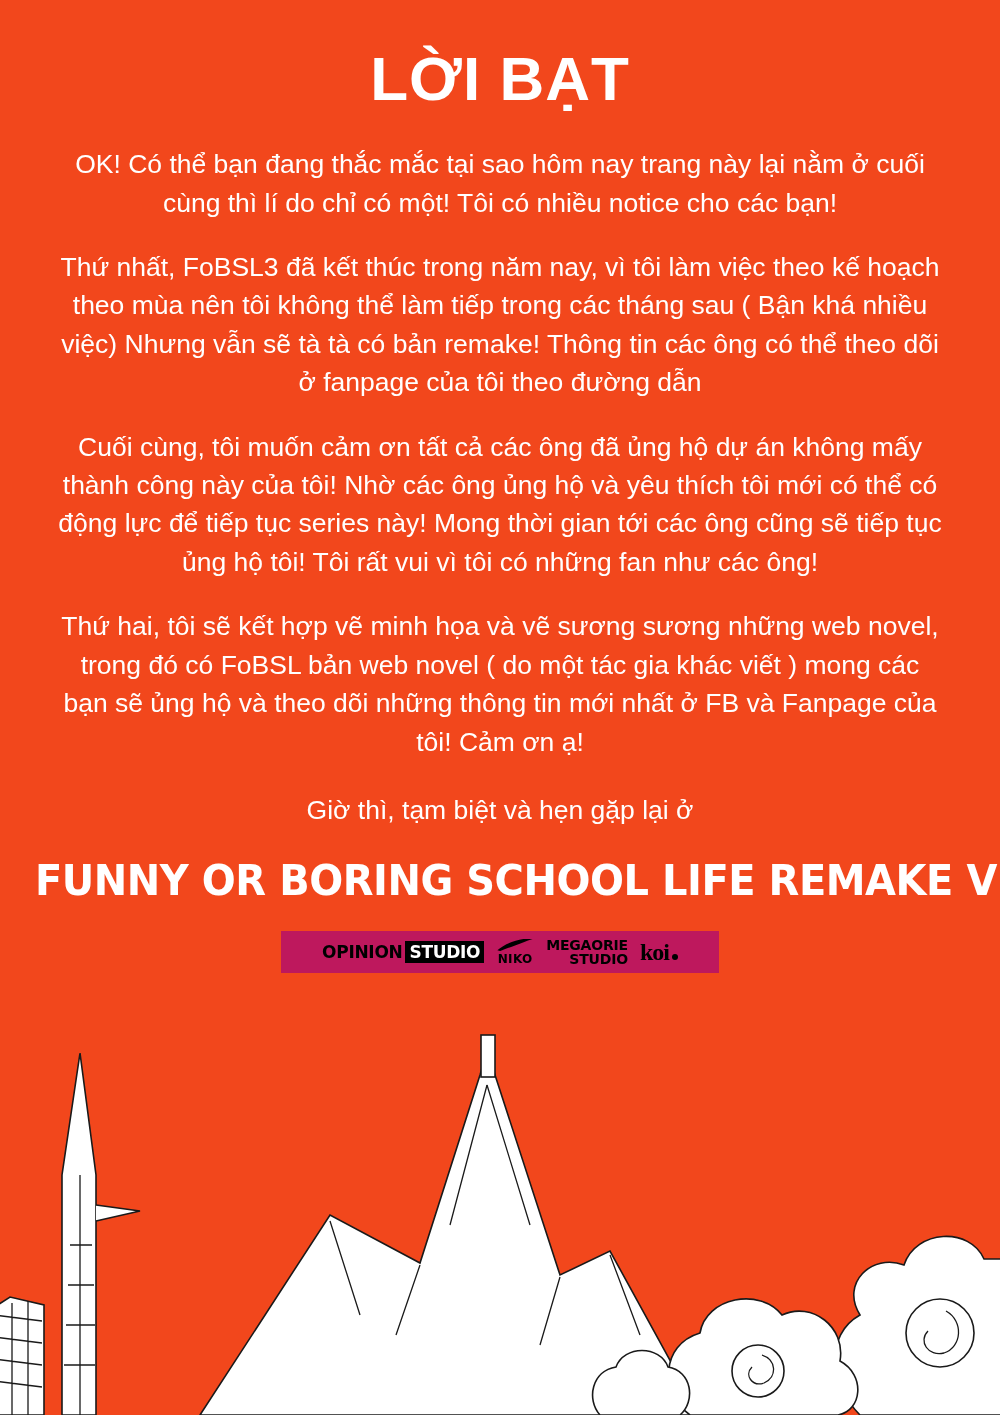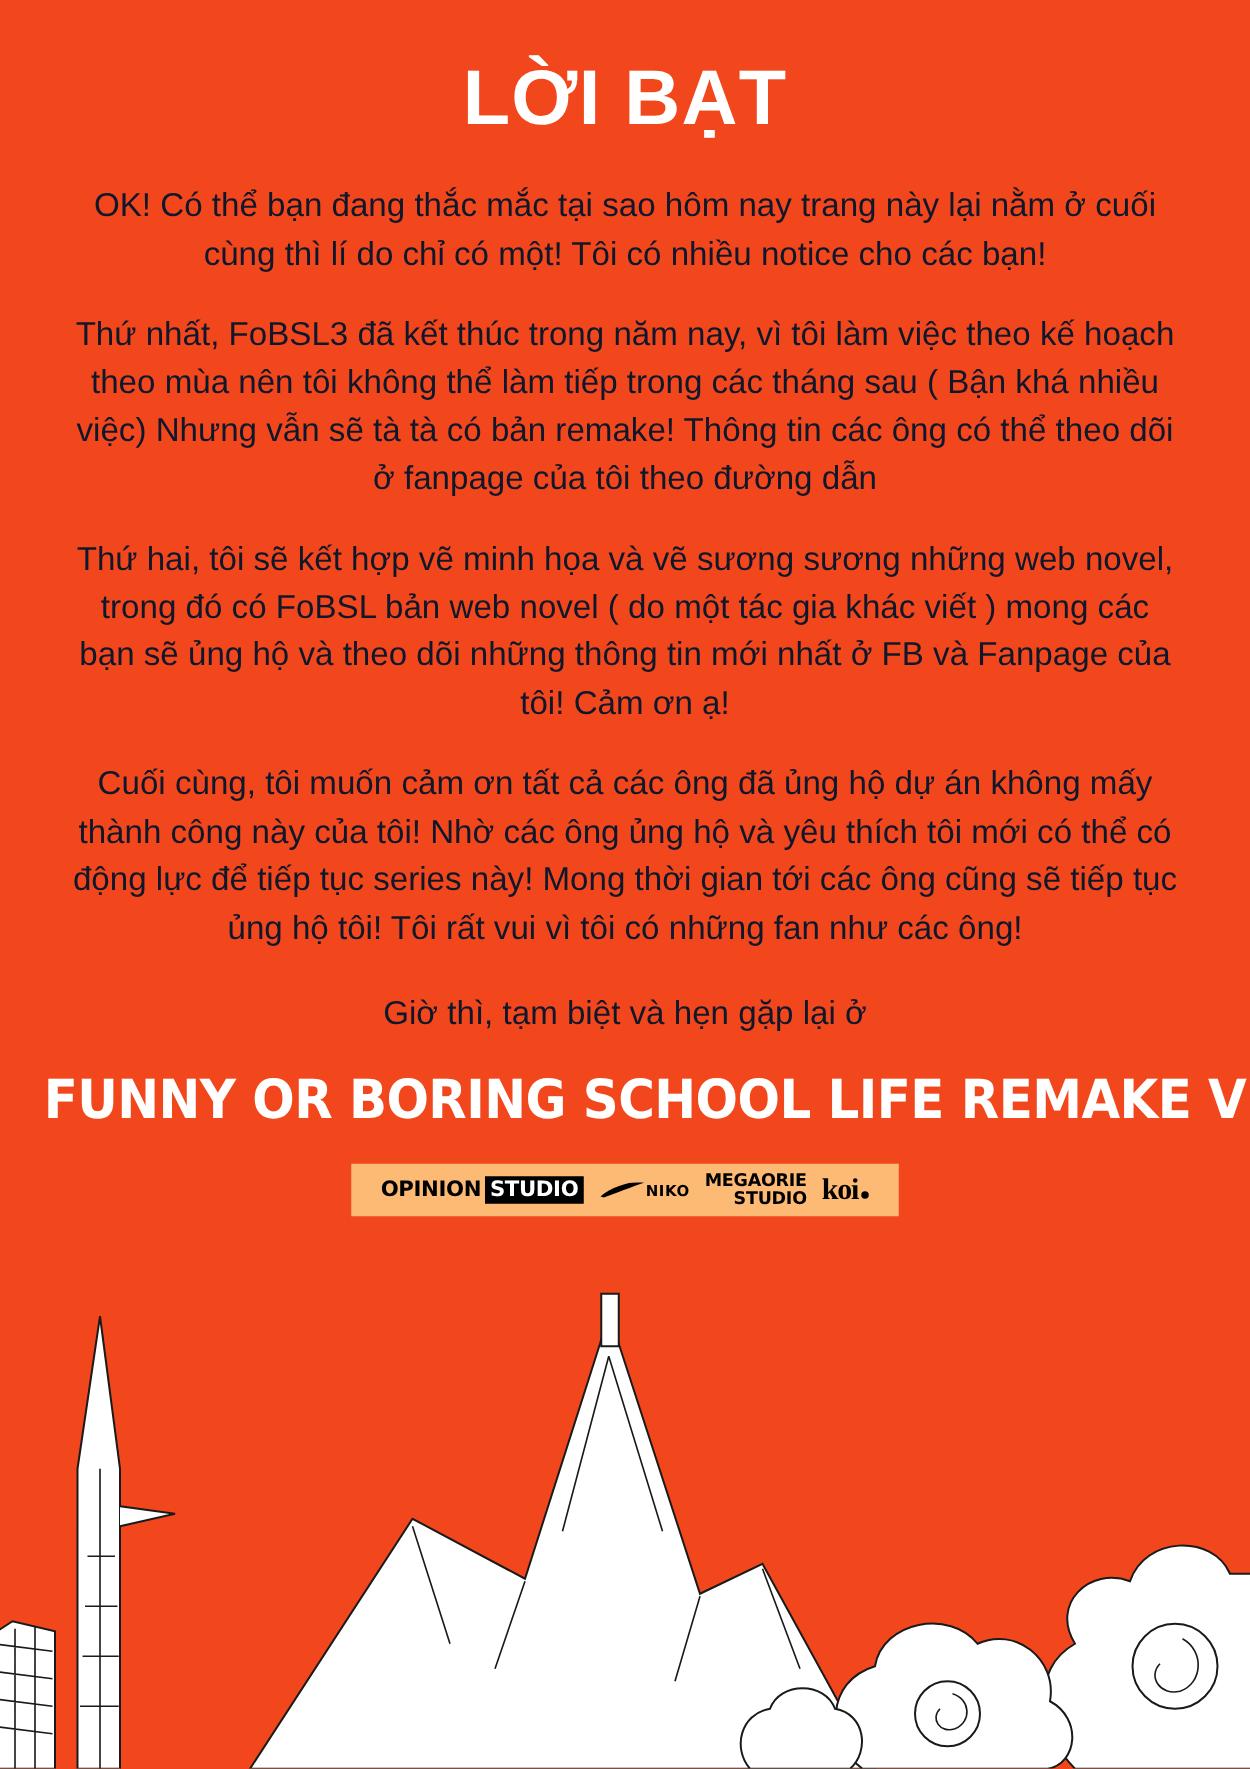--- a/index.html
+++ b/index.html
@@ -39,21 +39,21 @@
     margin: 0;
     padding-top: 46px;
     text-align: center;
     color: #ffffff;
     font-size: 62px;
     font-weight: bold;
     letter-spacing: 1px;
     line-height: 1.05;
   }
   .body-block {
-    color: #0f172a;
+    color: #ffffff;
     text-align: center;
     font-size: 26.5px;
     line-height: 1.45;
     margin: 0 auto;
     padding: 0 56px;
     max-width: 900px;
   }
   .para {
     margin: 0 0 26px 0;
   }
@@ -77,21 +77,21 @@
     font-weight: bold;
     letter-spacing: -0.5px;
     font-family: "DejaVu Sans", sans-serif;
     transform: scaleX(0.93);
     margin-top: 14px;
     margin-bottom: 0;
     white-space: nowrap;
   }
   .logo-bar {
     margin: 26px auto 0 auto;
-    background: #fdba74;
+    background: #be185d;
     width: 438px;
     height: 42px;
     display: flex;
     align-items: center;
     justify-content: center;
     gap: 12px;
     padding: 0 8px;
     box-sizing: border-box;
   }
   .logo-opinion {
@@ -104,21 +104,21 @@
     color: #000;
     letter-spacing: -0.3px;
   }
   .logo-opinion .inv {
     background: #000;
     color: #fff;
     padding: 1px 4px;
   }
   .logo-niko {
     display: flex;
-    flex-direction: row;
+    flex-direction: column;
     align-items: center;
     justify-content: center;
     line-height: 1;
   }
   .swoosh {
     width: 38px;
     height: 13px;
   }
   .logo-niko-text {
     font-family: "DejaVu Sans", sans-serif;
@@ -190,23 +190,23 @@
 
     <h1 class="title">LỜI BẠT</h1>
 
     <div class="body-block">
       <p class="para first">OK! Có thể bạn đang thắc mắc tại sao hôm nay trang này lại nằm ở cuối cùng thì lí do chỉ có một! Tôi có nhiều notice cho các bạn!</p>
 
       <p class="para">
         <span>Thứ nhất, FoBSL3 đã kết thúc trong năm nay, vì tôi làm việc theo kế hoạch theo mùa nên tôi không thể làm tiếp trong các tháng sau ( Bận khá nhiều việc) Nhưng vẫn sẽ tà tà có bản remake! Thông tin các ông có thể theo dõi ở fanpage của tôi theo đường dẫn</span>
       </p>
 
+      <p class="para">Cuối cùng, tôi muốn cảm ơn tất cả các ông đã ủng hộ dự án không mấy thành công này của tôi! Nhờ các ông ủng hộ và yêu thích tôi mới có thể có động lực để tiếp tục series này! Mong thời gian tới các ông cũng sẽ tiếp tục ủng hộ tôi! Tôi rất vui vì tôi có những fan như các ông!</p>
+
       <p class="para">Thứ hai, tôi sẽ kết hợp vẽ minh họa và vẽ sương sương những web novel, trong đó có FoBSL bản web novel ( do một tác gia khác viết ) mong các bạn sẽ ủng hộ và theo dõi những thông tin mới nhất ở FB và Fanpage của tôi! Cảm ơn ạ!</p>
-
-      <p class="para">Cuối cùng, tôi muốn cảm ơn tất cả các ông đã ủng hộ dự án không mấy thành công này của tôi! Nhờ các ông ủng hộ và yêu thích tôi mới có thể có động lực để tiếp tục series này! Mong thời gian tới các ông cũng sẽ tiếp tục ủng hộ tôi! Tôi rất vui vì tôi có những fan như các ông!</p>
 
       <p class="para farewell">Giờ thì, tạm biệt và hẹn gặp lại ở</p>
     </div>
 
     <div class="big-remake">FUNNY OR BORING SCHOOL LIFE REMAKE VER. !</div>
 
     <div class="logo-bar">
       <div class="logo-opinion">
         <span>OPINION</span>
         <span class="inv">STUDIO</span>

